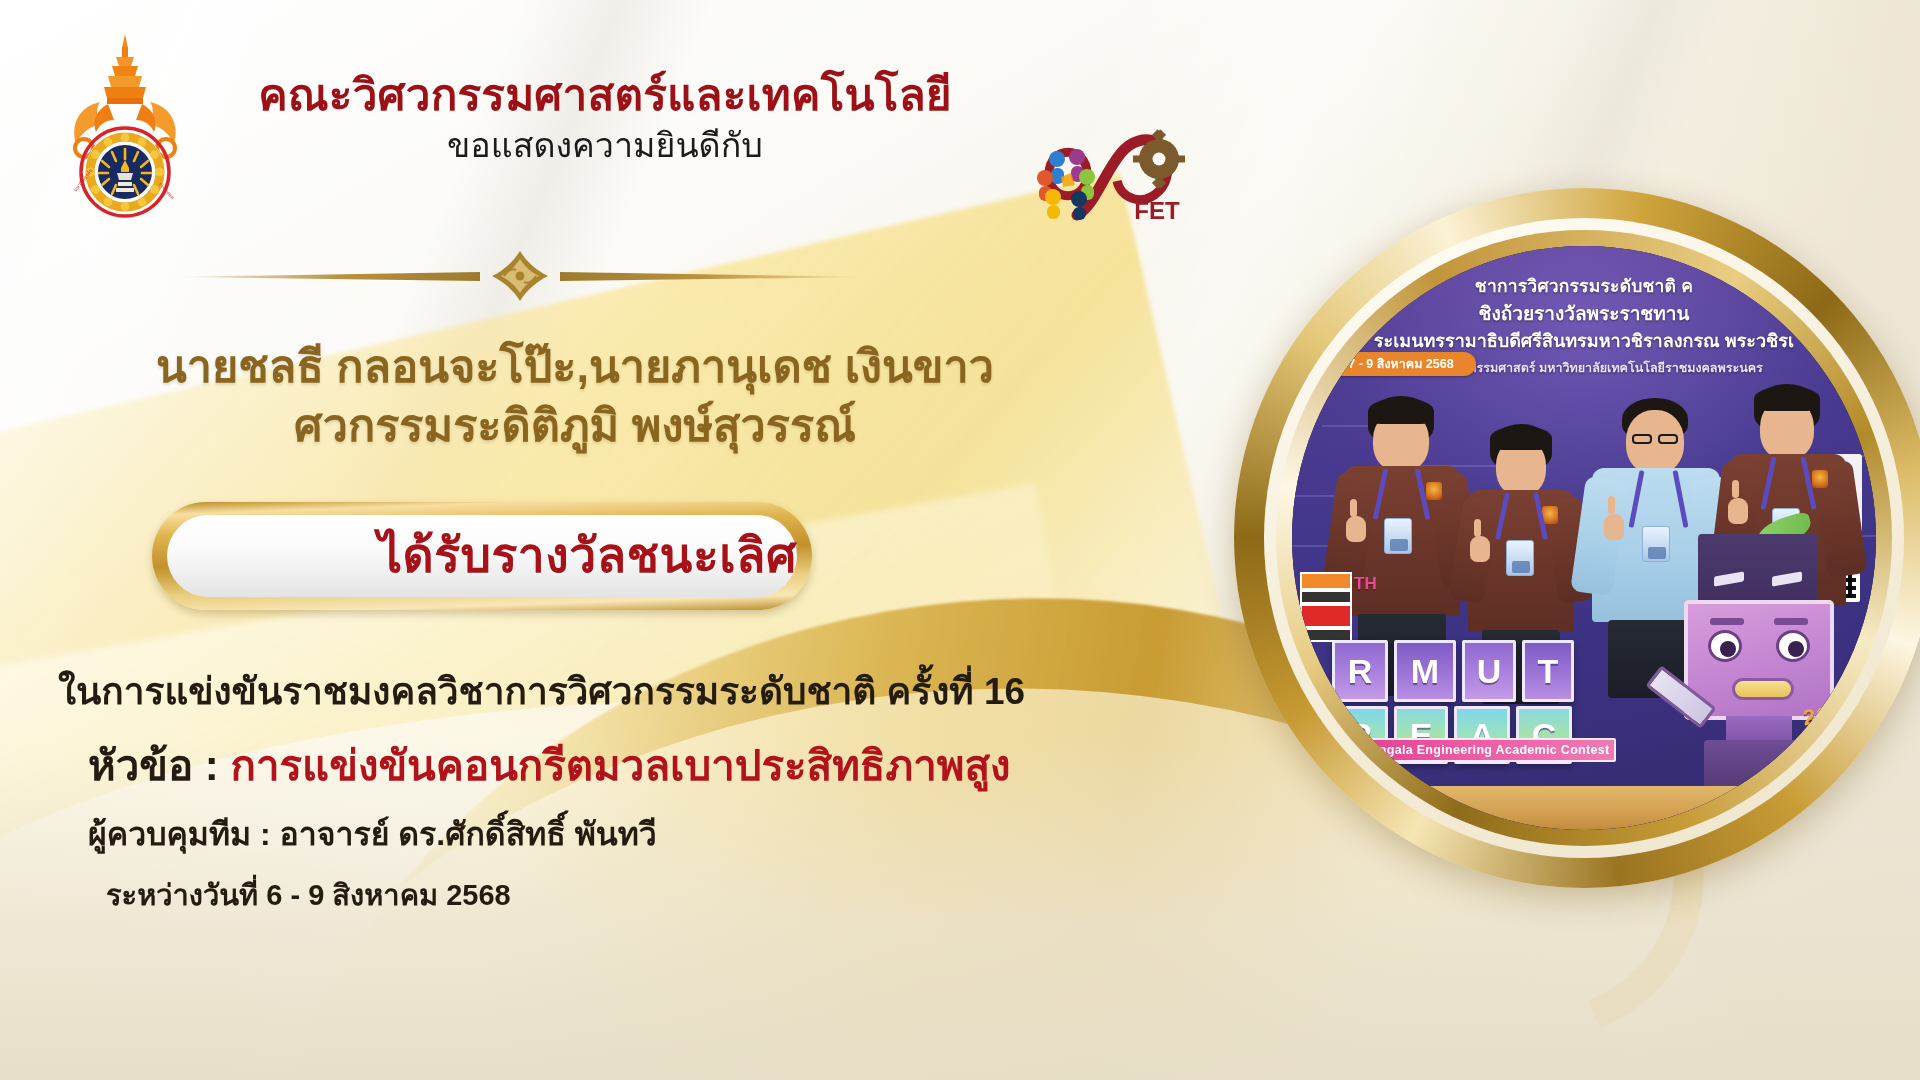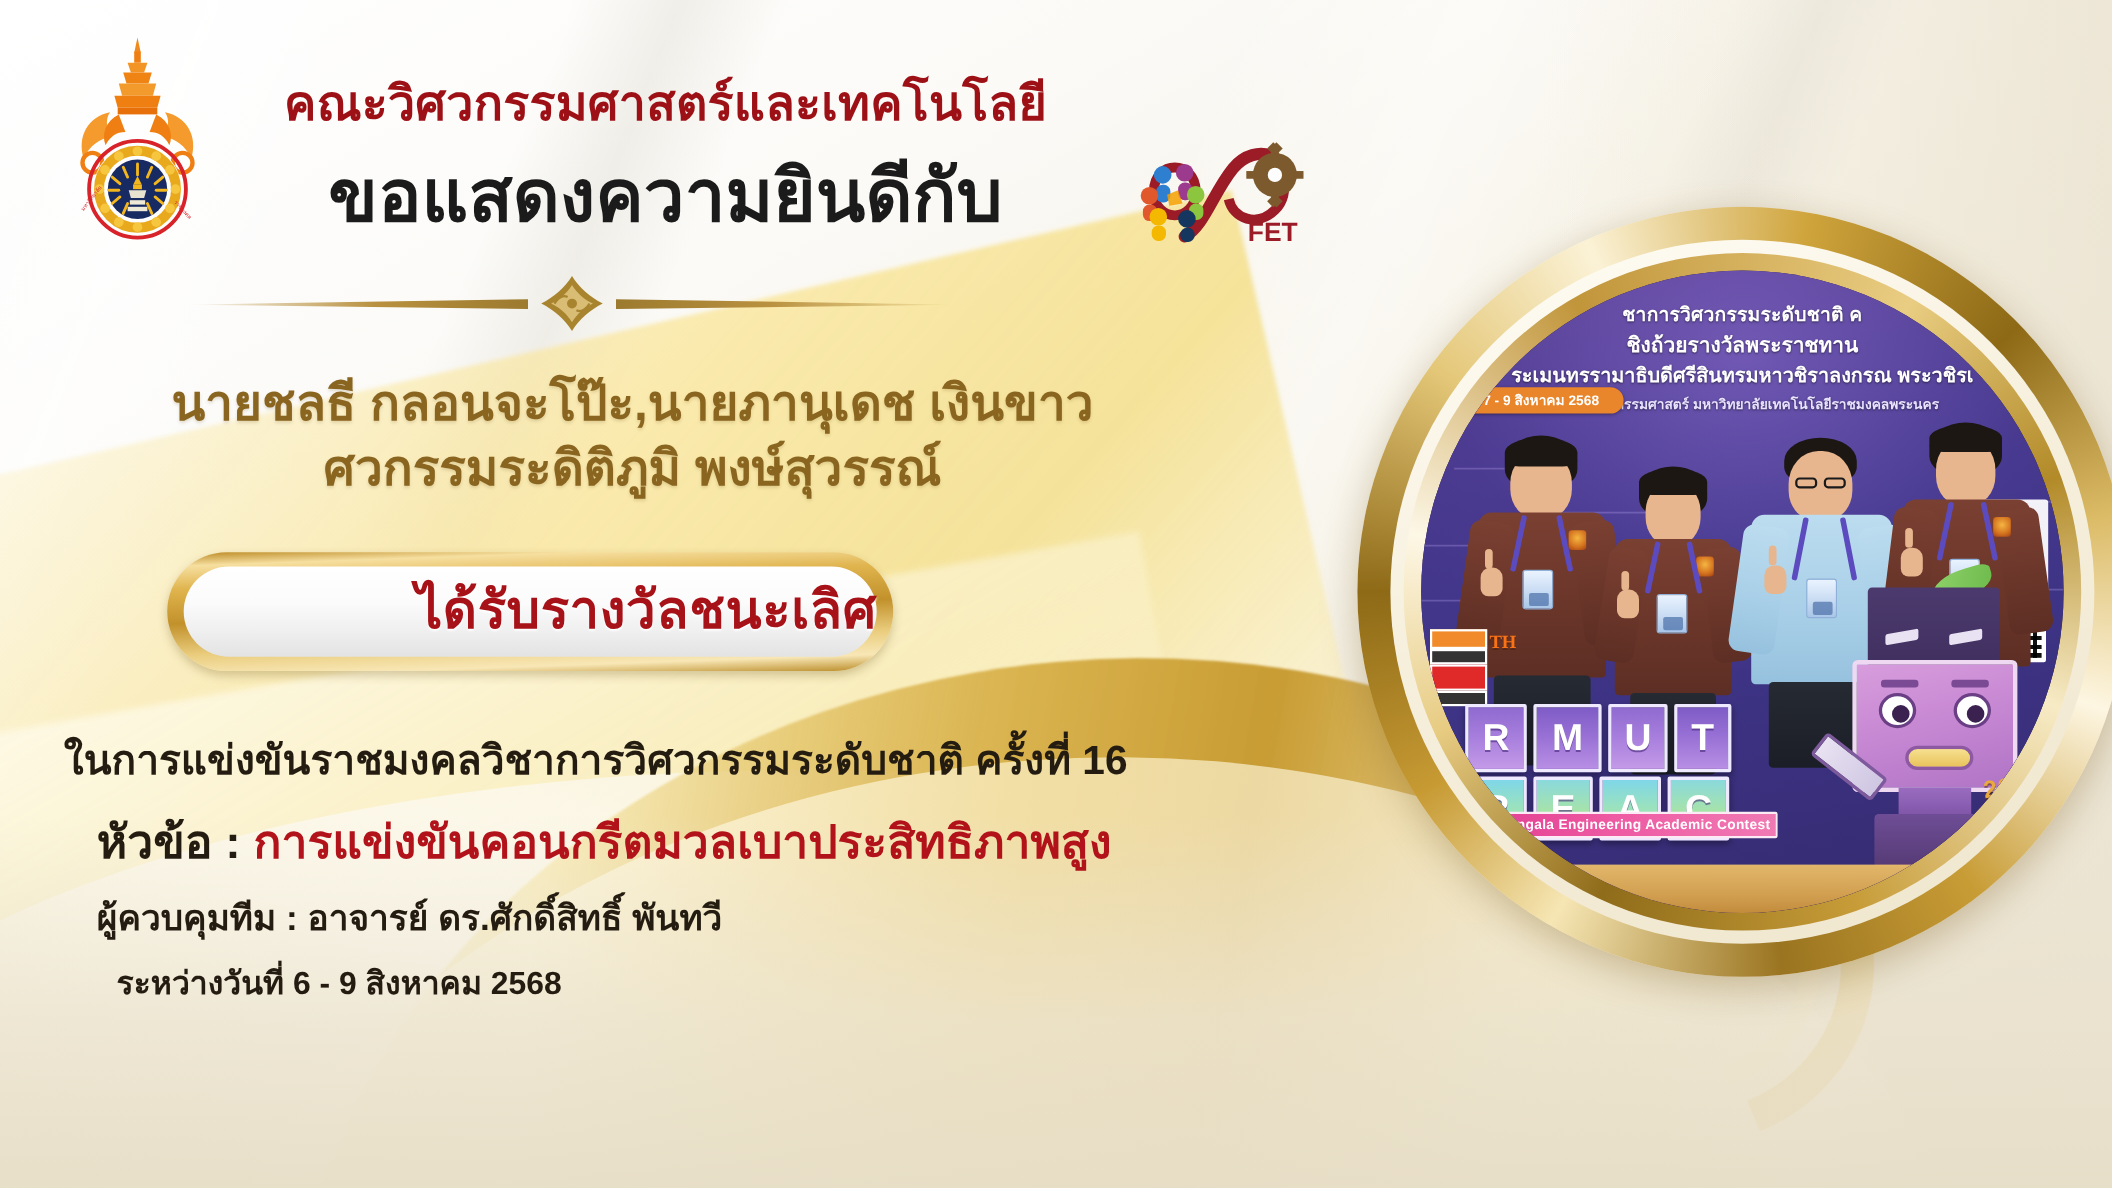--- a/index.html
+++ b/index.html
@@ -115,22 +115,22 @@
   .head-titles {
     position:absolute; left:170px; top:48px; width:790px; text-align:center;
   }
   .faculty-line {
     font-family:"Liberation Sans", sans-serif;
     font-size:44px; font-weight:bold; color:#9c1016;
     letter-spacing:.2px; line-height:1.05; white-space:nowrap;
   }
   .congrats-line {
     font-family:"Liberation Sans", sans-serif;
-    font-size:66px; font-weight:bold; color:#1b1b1b;
-    margin-top:26px; line-height:1.05; white-space:nowrap;
+    font-size:34px; font-weight:normal; color:#1b1b1b;
+    margin-top:10px; line-height:1.05; white-space:nowrap;
   }
   .fet-logo { position:absolute; left:985px; top:95px; width:180px; height:110px; }
 
   
   .divider { position:absolute; left:160px; top:248px; width:720px; height:56px; }
 
   
   .names {
     position:absolute; left:30px; top:338px; width:1090px; text-align:center;
     color:#8a6520;
@@ -275,23 +275,22 @@
     border:3px solid #efe9ff; border-radius:2px;
     text-shadow:0 2px 0 rgba(60,30,110,.55);
     box-shadow:0 3px 6px rgba(0,0,0,.35);
   }
   .tile-p  { background:linear-gradient(180deg,#8f6ad0 0%,#a87fdd 50%,#c49ae8 100%); }
   .tile-p2 { background:linear-gradient(180deg,#7e5cc6 0%,#9a72d6 50%,#b88fe4 100%); }
   .tile-g  { background:linear-gradient(180deg,#7fd7e8 0%,#9ee3b8 55%,#bfe98f 100%); }
   .tile-g2 { background:linear-gradient(180deg,#8ad9dd 0%,#a6e3a9 55%,#c7ea8c 100%); }
   .th-badge {
     position:absolute; left:56px; top:-4px;
-    font-size:17px; font-weight:bold; color:#f97316;
+    font-size:17px; font-weight:bold; color:#ec4899;
     text-shadow:0 2px 0 rgba(80,30,10,.6);
-    font-family:Liberation Serif, serif;
   }
   .flag-box { position:absolute; left:2px; top:-6px; width:48px; height:70px; }
   .flag-stripe { position:absolute; left:0; width:48px; border:2px solid #fff; box-sizing:content-box; }
   .contest-strip {
     position:absolute; left:28px; bottom:16px; width:290px; height:24px;
     background:linear-gradient(90deg,#e0398f 0%,#ee5ba3 50%,#f07ab4 100%);
     border-radius:2px;
     display:flex; align-items:center; justify-content:center;
     color:#fff; font-size:12.5px; font-weight:bold; letter-spacing:.3px;
     border:2px solid #fceaf5;

